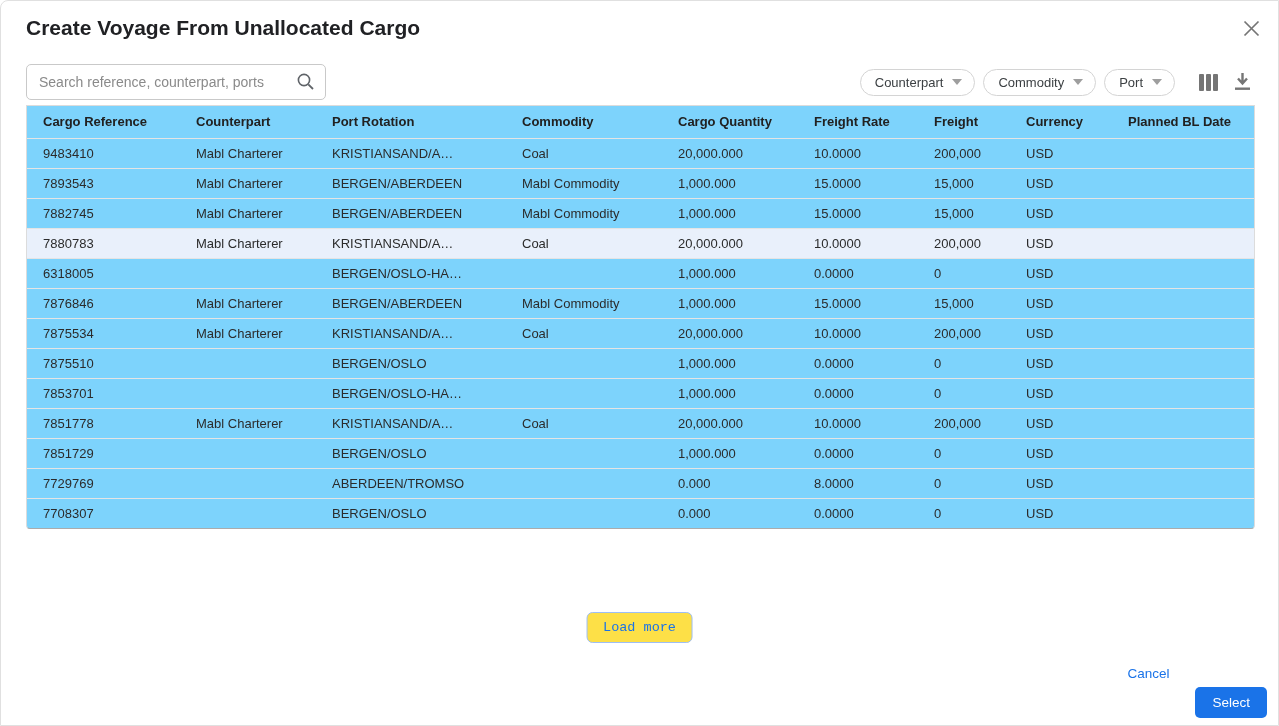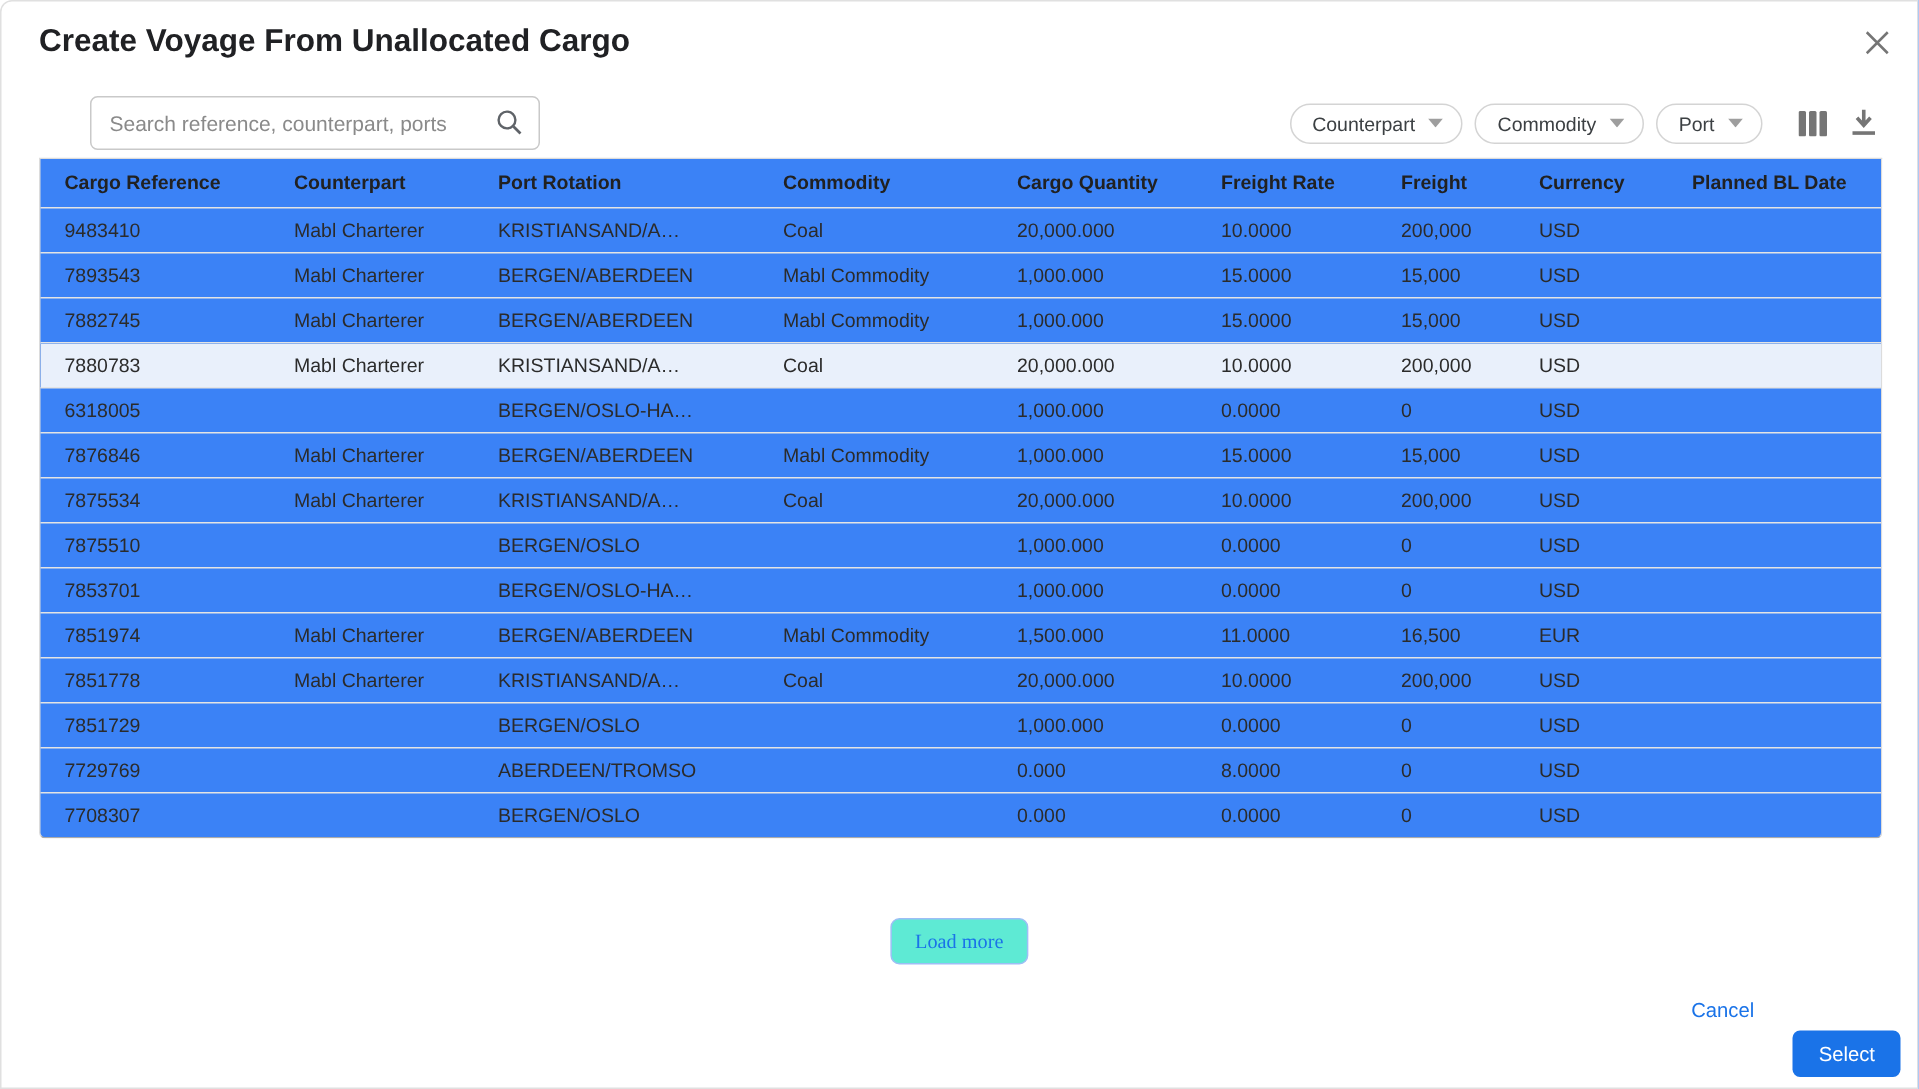--- a/index.html
+++ b/index.html
@@ -24,21 +24,21 @@
   .close-btn {
     position: absolute; top: 16px; right: 16px;
     width: 22px; height: 22px;
     background: none; border: none; cursor: pointer;
     color: #757575; display: flex; align-items: center; justify-content: center;
   }
   .toolbar {
     position: absolute; top: 63px; left: 25px; right: 23px; height: 36px;
     display: flex; align-items: center; justify-content: space-between;
   }
-  .search-box { position: relative; width: 300px; height: 36px; margin-left: 34px; }
+  .search-box { position: relative; width: 300px; height: 36px; }
   .search-box input {
     width: 100%; height: 100%;
     border: 1px solid #c9c9c9; border-radius: 5px;
     padding: 0 38px 0 12px; font-size: 14px;
     font-family: "Liberation Sans", sans-serif;
     color: #202124; outline: none;
   }
   .search-box input::placeholder { color: #8a8a8a; }
   .search-icon {
     position: absolute; right: 11px; top: 8px; color: #5f6368;
@@ -55,41 +55,41 @@
   .icon-btn {
     background: none; border: none; cursor: pointer;
     color: #757575; padding: 4px; display: flex; align-items: center;
   }
   .icon-btn.first { margin-left: 12px; }
   .table-wrap {
     position: absolute; top: 104px; left: 25px; right: 23px;
     border: 1px solid #dcdcdc;
     border-bottom-color: #ababab;
     border-radius: 0 0 4px 4px;
-    background: #3b82f6;
+    background: #7dd3fc;
   }
   table { width: 100%; border-collapse: collapse; table-layout: fixed; }
   th, td {
     padding: 0 16px; font-size: 13px; text-align: left;
     white-space: nowrap; overflow: hidden; text-overflow: ellipsis;
     border-bottom: 1px solid #e4e4e4;
   }
   th { height: 32px; font-weight: 700; color: #212121; }
   td { height: 30px; color: #2b2b2b; }
   tbody tr:last-child td { border-bottom: none; }
   col.c0 { width: 153px; } col.c1 { width: 136px; } col.c2 { width: 190px; }
   col.c3 { width: 156px; } col.c4 { width: 136px; } col.c5 { width: 120px; }
   col.c6 { width: 92px; }  col.c7 { width: 102px; }
   th.col-4, td.col-4, th.col-5, td.col-5, th.col-6, td.col-6 { text-align: left; }
   tr.highlighted td { background: #e9f0fb; }
   .load-more {
     position: absolute; top: 611px; left: 50%; transform: translateX(-50%);
     height: 31px; padding: 0 16px;
-    background: #5eead4; border: 1px solid #9dbef5; border-radius: 6px;
-    color: #1a73e8; font-size: 13.5px; font-family: Liberation Serif, serif;
+    background: #fde047; border: 1px solid #9dbef5; border-radius: 6px;
+    color: #1a73e8; font-size: 13.5px; font-family: Liberation Mono, monospace;
     cursor: pointer;
   }
   .footer {
     position: absolute; right: 11px; bottom: 7px;
     display: flex; align-items: flex-start; gap: 14px;
   }
   .cancel-btn {
     background: none; border: none; color: #1a73e8;
     font-size: 13.5px; font-family: "Liberation Sans", sans-serif;
     padding: 6px 12px; cursor: pointer;
@@ -280,31 +280,20 @@
             <td class="col-1"></td>
             <td class="col-2">BERGEN/OSLO-HA…</td>
             <td class="col-3"></td>
             <td class="col-4">1,000.000</td>
             <td class="col-5">0.0000</td>
             <td class="col-6">0</td>
             <td class="col-7">USD</td>
             <td class="col-8"></td>
           </tr>
           <tr>
-            <td class="col-0">7851974</td>
-            <td class="col-1">Mabl Charterer</td>
-            <td class="col-2">BERGEN/ABERDEEN</td>
-            <td class="col-3">Mabl Commodity</td>
-            <td class="col-4">1,500.000</td>
-            <td class="col-5">11.0000</td>
-            <td class="col-6">16,500</td>
-            <td class="col-7">EUR</td>
-            <td class="col-8"></td>
-          </tr>
-          <tr>
             <td class="col-0">7851778</td>
             <td class="col-1">Mabl Charterer</td>
             <td class="col-2">KRISTIANSAND/A…</td>
             <td class="col-3">Coal</td>
             <td class="col-4">20,000.000</td>
             <td class="col-5">10.0000</td>
             <td class="col-6">200,000</td>
             <td class="col-7">USD</td>
             <td class="col-8"></td>
           </tr>

